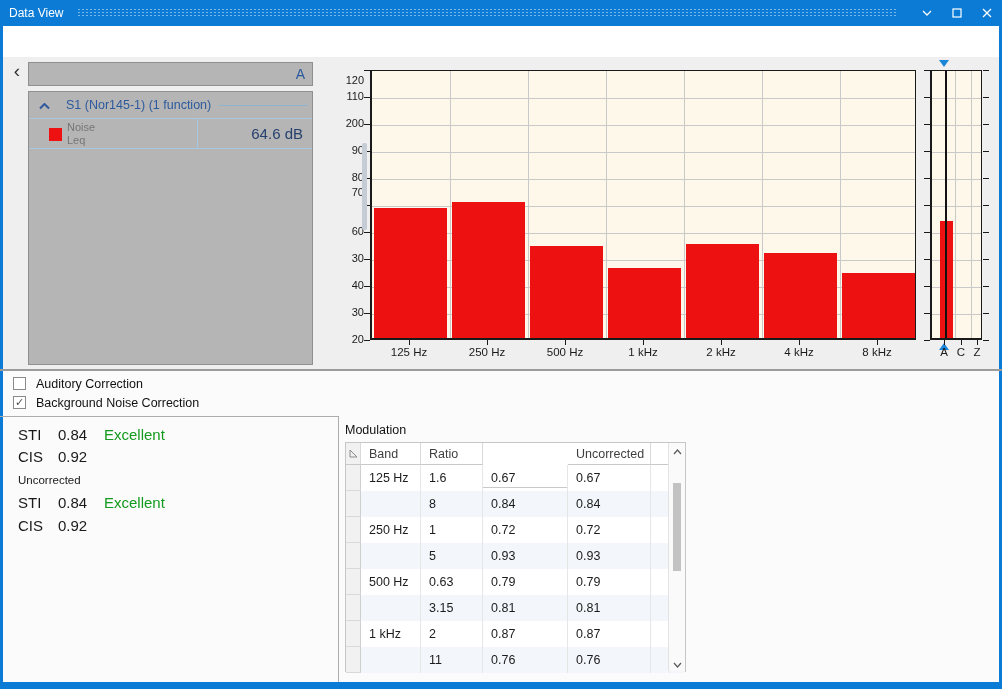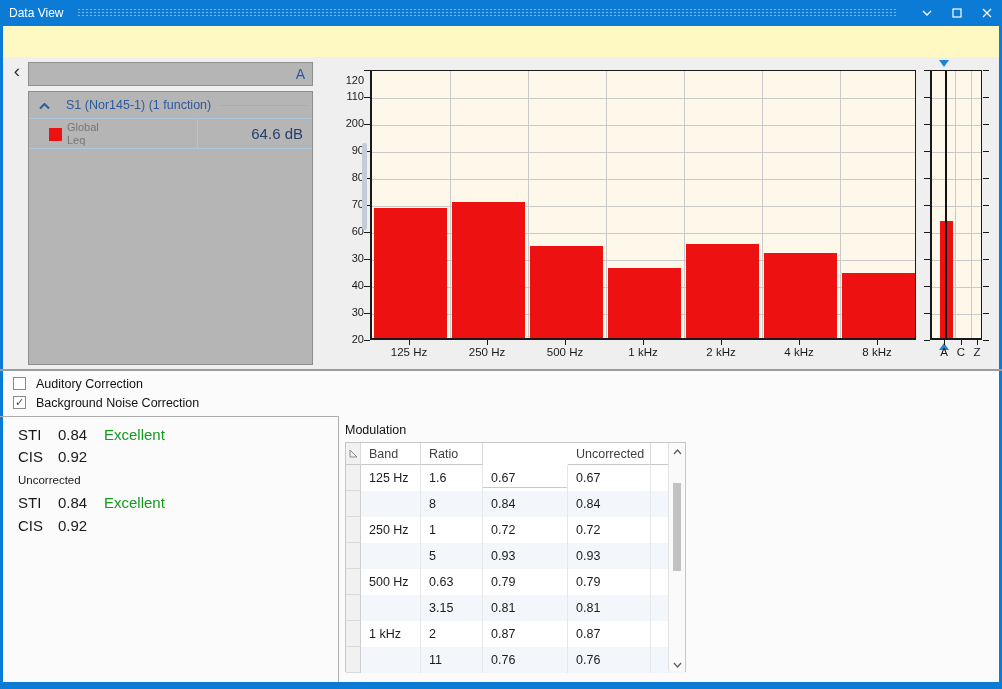--- a/index.html
+++ b/index.html
@@ -1,20 +1,20 @@
 <!DOCTYPE html>
 <html><head>
 <meta charset="utf-8">
 <style>
   * { box-sizing: border-box; margin: 0; padding: 0; }
   html,body { background:#ddd; }
   .window {
     position: relative; width: 1002px; height: 689px;
     font-family: "Liberation Sans", sans-serif;
-    background: #fef9c3; overflow: hidden;
+    background: #ffffff; overflow: hidden;
   }
   
   .titlebar {
     position:absolute; left:0; top:0; width:1002px; height:26px;
     background:#0b7bd6; display:flex; align-items:center; color:#fff;
   }
   .titlebar-title { font-size:12px; padding-left:9px; white-space:nowrap; }
   .titlebar-dots {
     flex:1; height:10px; margin:0 14px;
     background-image: radial-gradient(rgba(255,255,255,0.45) 0.8px, transparent 0.9px);
@@ -164,21 +164,21 @@
     <div class="tree-header">
       <span><svg width="11" height="7" viewBox="0 0 11 7">
             <polyline points="1,5.5 5.5,1 10,5.5" fill="none" stroke="#2d5a9e" stroke-width="2"></polyline>
           </svg></span>
       <span class="tree-group-label">S1 (Nor145-1) (1 function)</span>
       <span class="tree-line"></span>
     </div>
     <div class="tree-row">
       <span class="swatch" id="swatch" style="background: rgb(238, 17, 17);"></span>
       <span class="fn-labels">
-        <span style="display:block">Global</span>
+        <span style="display:block">Noise</span>
         <span style="display:block">Leq</span>
       </span>
       <span class="tree-vdiv"></span>
       <span class="fn-value">64.6 dB</span>
     </div>
   </div>
 
   <div class="chart-region" id="chart">
       <div class="plot" style="left: 40px; top: 12px; width: 546px; height: 270px; background: rgb(253, 248, 234);">
         <div class="hgrid" style="top: 243px;"></div>
@@ -207,21 +207,21 @@
       <div class="ylab" style="top: 275px;">20</div>
       <div class="ytick" style="left: 34px; top: 282px;"></div>
       <div class="ylab" style="top: 248px;">30</div>
       <div class="ytick" style="left: 34px; top: 255px;"></div>
       <div class="ylab" style="top: 221px;">40</div>
       <div class="ytick" style="left: 34px; top: 228px;"></div>
       <div class="ylab" style="top: 194px;">30</div>
       <div class="ytick" style="left: 34px; top: 201px;"></div>
       <div class="ylab" style="top: 167px;">60</div>
       <div class="ytick" style="left: 34px; top: 174px;"></div>
-      <div class="ylab" style="top: 140px;">70</div>
+      <div class="ylab" style="top: 128px;">70</div>
       <div class="ytick" style="left: 34px; top: 147px;"></div>
       <div class="ylab" style="top: 113px;">80</div>
       <div class="ytick" style="left: 34px; top: 120px;"></div>
       <div class="ylab" style="top: 86px;">90</div>
       <div class="ytick" style="left: 34px; top: 93px;"></div>
       <div class="ylab" style="top: 59px;">200</div>
       <div class="ytick" style="left: 34px; top: 66px;"></div>
       <div class="ylab" style="top: 32px;">110</div>
       <div class="ytick" style="left: 34px; top: 39px;"></div>
       <div class="ylab" style="top: 16px;">120</div>

